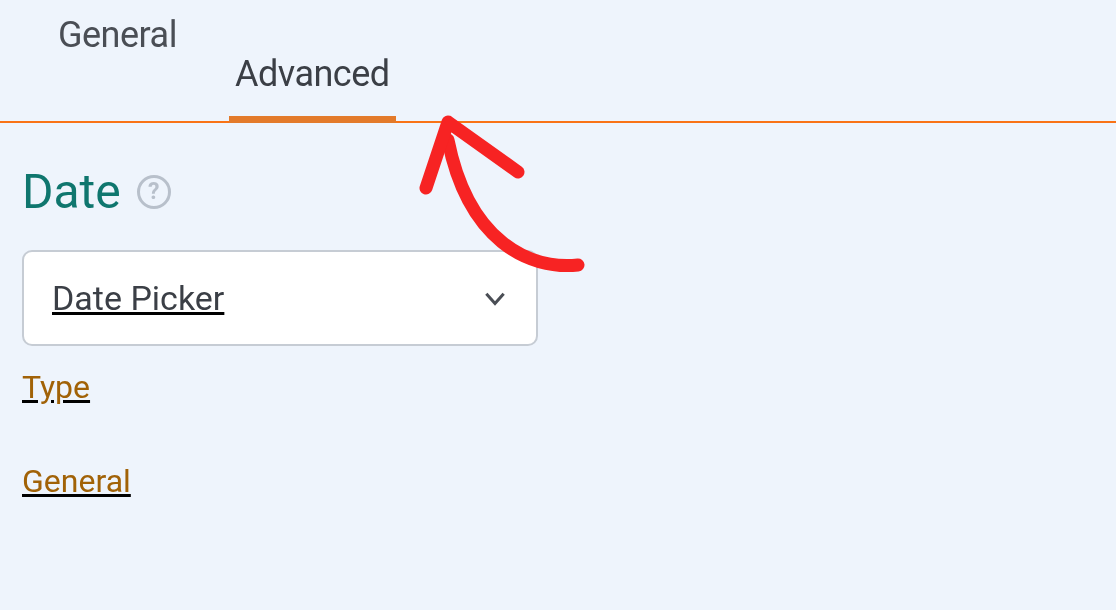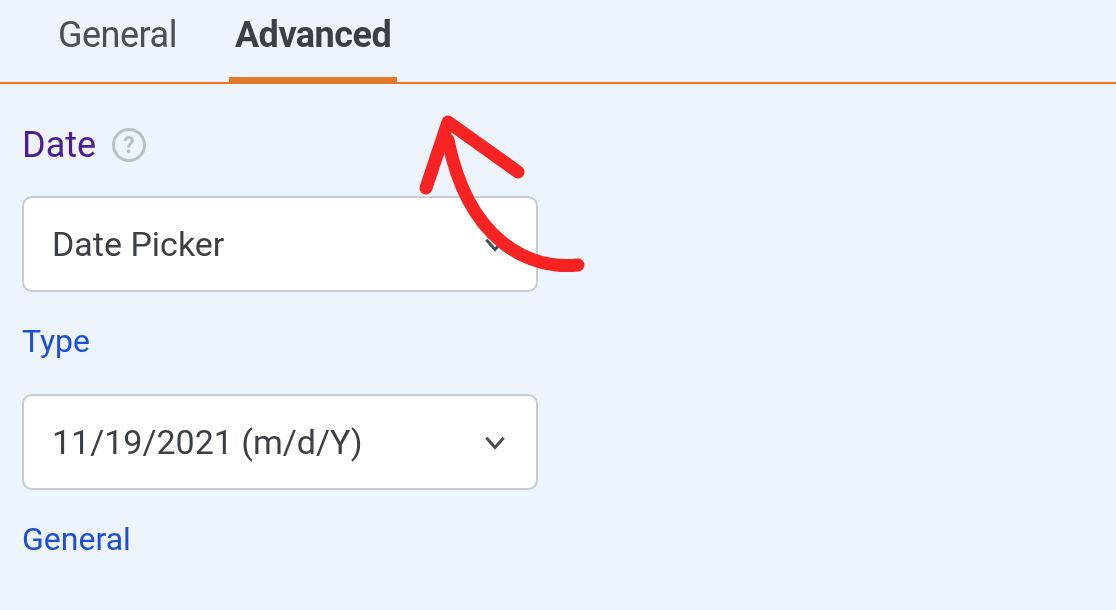--- a/index.html
+++ b/index.html
@@ -28,22 +28,23 @@
       font-size: 36px;
       color: #4a4e55;
       padding-bottom: 26px;
       cursor: pointer;
       position: relative;
       font-weight: 400;
       letter-spacing: -0.5px;
     }
 
     .tab.active {
-      font-weight: 700;
+      font-weight: 400;
       color: #3b3f46;
+      margin-top: 39px;
     }
 
     .tab.active::after {
       content: "";
       position: absolute;
       left: -6px;
       right: -6px;
       bottom: -2px;
       height: 7px;
       background-color: #e37a2a;
@@ -54,42 +55,43 @@
     }
 
     .section-header {
       display: flex;
       align-items: center;
       gap: 16px;
       margin-bottom: 30px;
     }
 
     .section-title {
-      font-size: 36px;
-      color: #4c1d95;
+      font-size: 48px;
+      color: #0f766e;
       font-weight: 400;
     }
 
     .help-icon {
       width: 34px;
       height: 34px;
       border: 3px solid #b8c0cb;
       border-radius: 50%;
       display: inline-flex;
       align-items: center;
       justify-content: center;
       color: #b8c0cb;
       font-size: 23px;
       font-weight: bold;
       cursor: pointer;
     }
 
     .field-row {
       display: flex;
       gap: 36px;
+      text-decoration: underline;
     }
 
     .field-col {
       display: flex;
       flex-direction: column;
       width: 516px;
     }
 
     .select-control {
       position: relative;
@@ -129,22 +131,22 @@
       height: 96px;
       padding: 0 28px;
       font-size: 34px;
       color: #3b3f46;
       outline: none;
       width: 100%;
     }
 
     .field-label {
       font-size: 32px;
-      color: #1d4ed8;
-      margin-top: 30px;
+      color: #a16207;
+      margin-top: 22px;
       font-weight: 400;
     }
 
     .row-spacer {
       height: 34px;
     }
 
     .annotation-arrow {
       position: absolute;
       pointer-events: none;
@@ -176,28 +178,20 @@
       </div>
       <div class="field-label">Type</div>
     </div>
 
   </div>
 
   <div class="row-spacer"></div>
 
   <div class="field-row">
     <div class="field-col">
-      <div class="select-control">
-        <span class="select-value">11/19/2021 (m/d/Y)</span>
-        <span class="chevron-down">
-          <svg viewBox="0 0 24 24">
-              <polyline points="4 8 12 17 20 8"></polyline>
-            </svg>
-        </span>
-      </div>
       <div class="field-label">General</div>
     </div>
   </div>
 </div>
 
 <svg class="annotation-arrow" width="200" height="200" viewBox="0 0 200 200" style="left: 408px; top: 110px;">
   <path d="M 170 155
            C 120 160, 60 130, 40 30" stroke="#f72323" stroke-width="13" fill="none" stroke-linecap="round" stroke-linejoin="round"></path>
   <path d="M 18 78
            L 40 12

